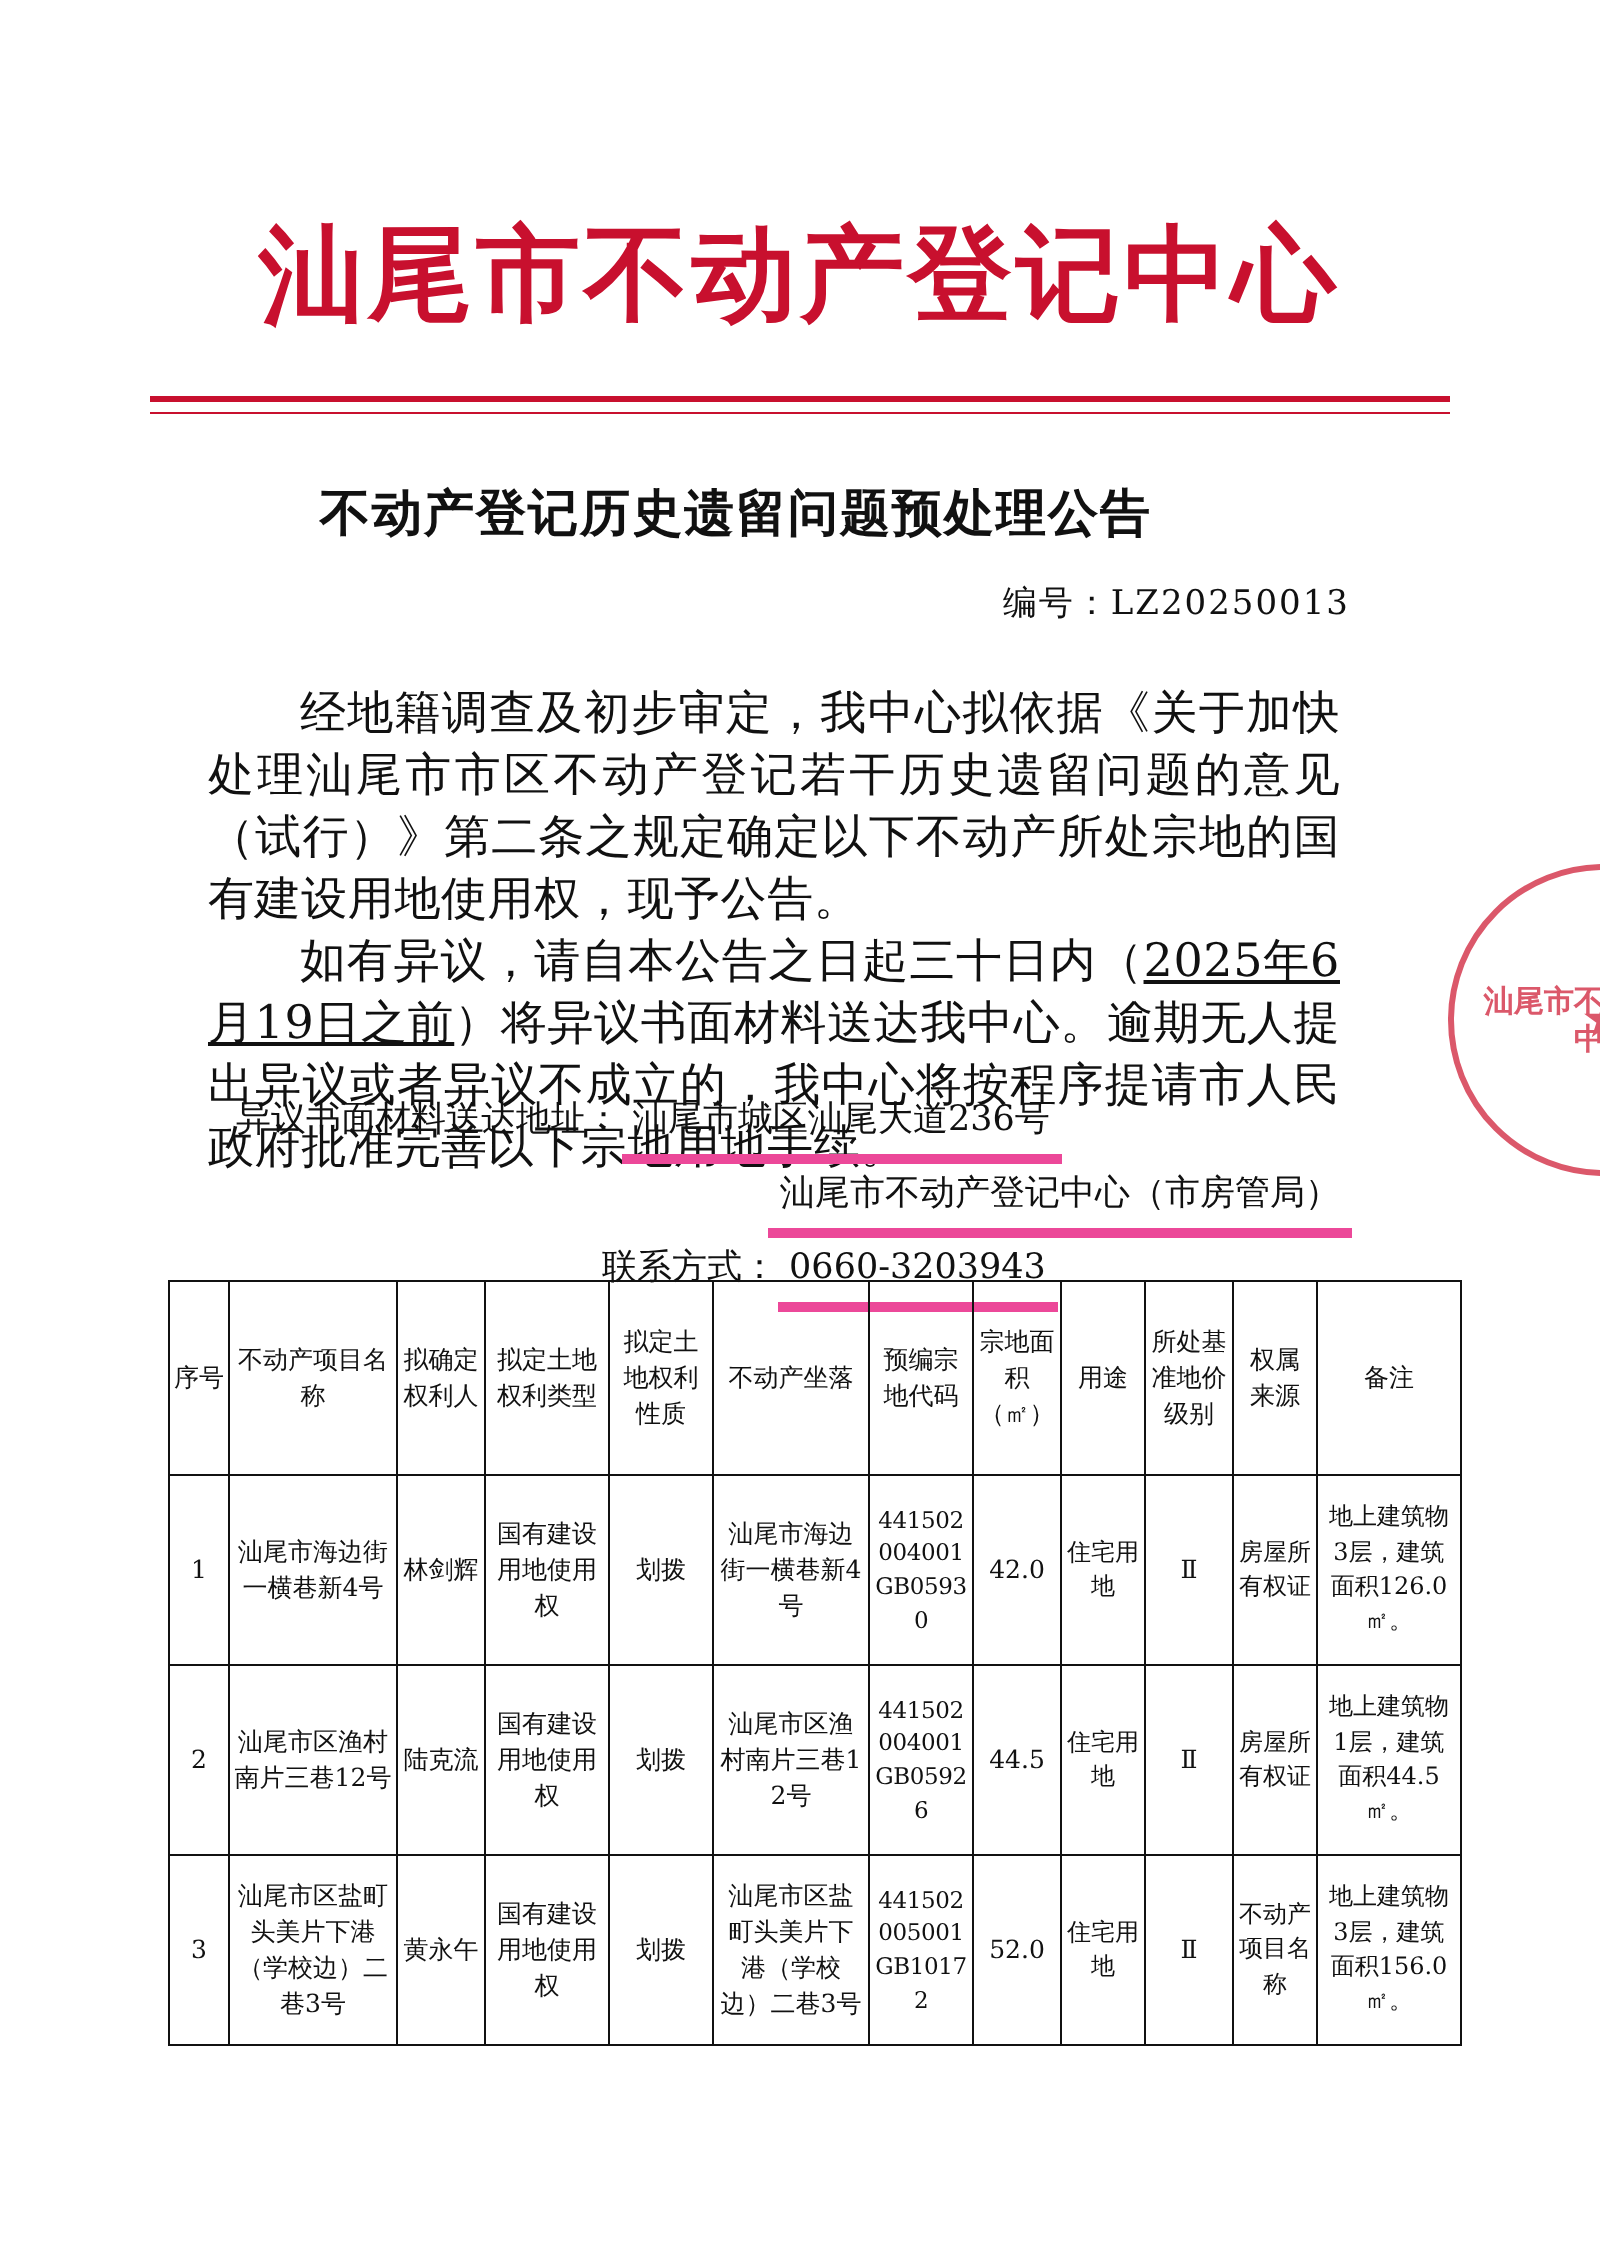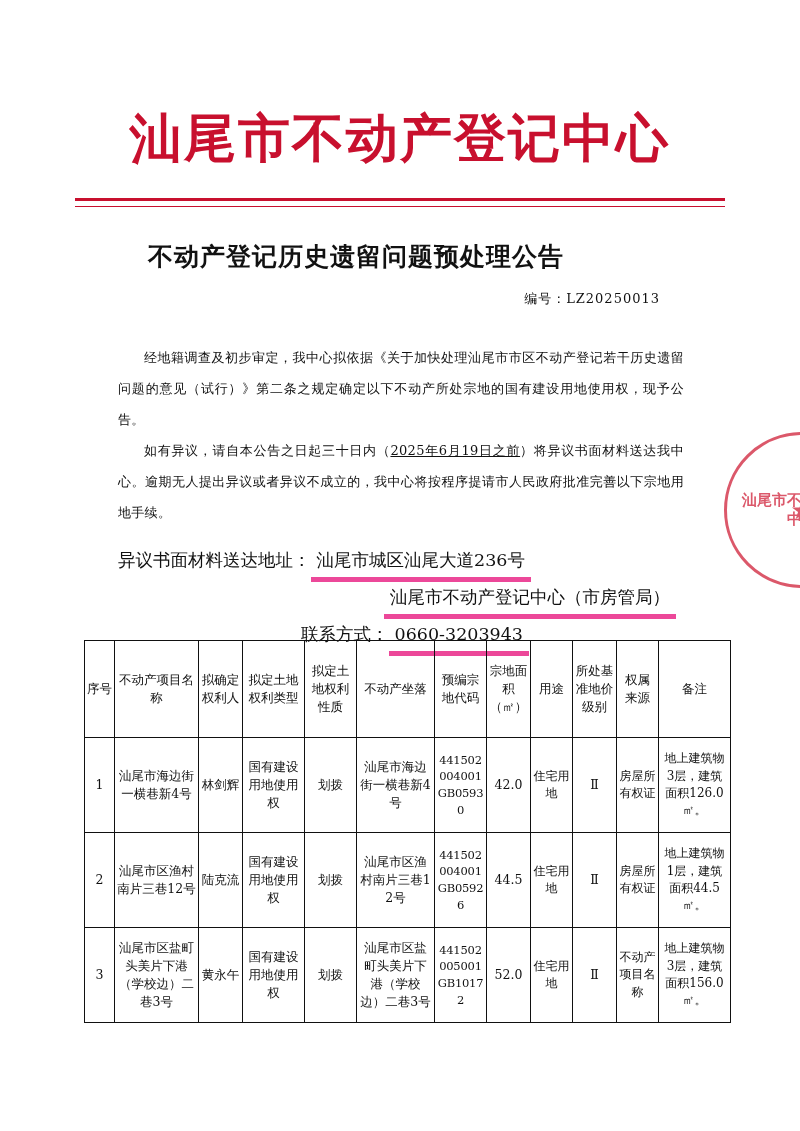--- a/index.html
+++ b/index.html
@@ -46,44 +46,44 @@
   .rule-thin {
     position: absolute;
     left: 75px; top: 206px;
     width: 650px; height: 1px;
     background: #c8102e;
   }
 
   
   .doc-title {
     position: absolute;
-    left: 0; top: 240px;
+    left: 12px; top: 240px;
     width: 712px;
     text-align: center;
     font-size: 25px;
     font-weight: bold;
     letter-spacing: 1px;
     color: #111;
   }
   .doc-number {
     position: absolute;
-    right: 152px; top: 290px;
-    font-size: 13px;
+    right: 137px; top: 290px;
+    font-size: 17px;
     letter-spacing: 1px;
   }
   .doc-number .num {
     font-family: "DejaVu Serif", "Liberation Serif", serif;
   }
 
   
   .body-text {
     position: absolute;
-    left: 118px; top: 342px;
+    left: 104px; top: 342px;
     width: 566px;
-    font-size: 13px;
+    font-size: 23px;
     line-height: 31px;
     text-align: justify;
     letter-spacing: 0.3px;
   }
   .body-text p {
     margin: 0;
   }
   .indent { text-indent: 2em; }
   .u { text-decoration: underline; }
 

